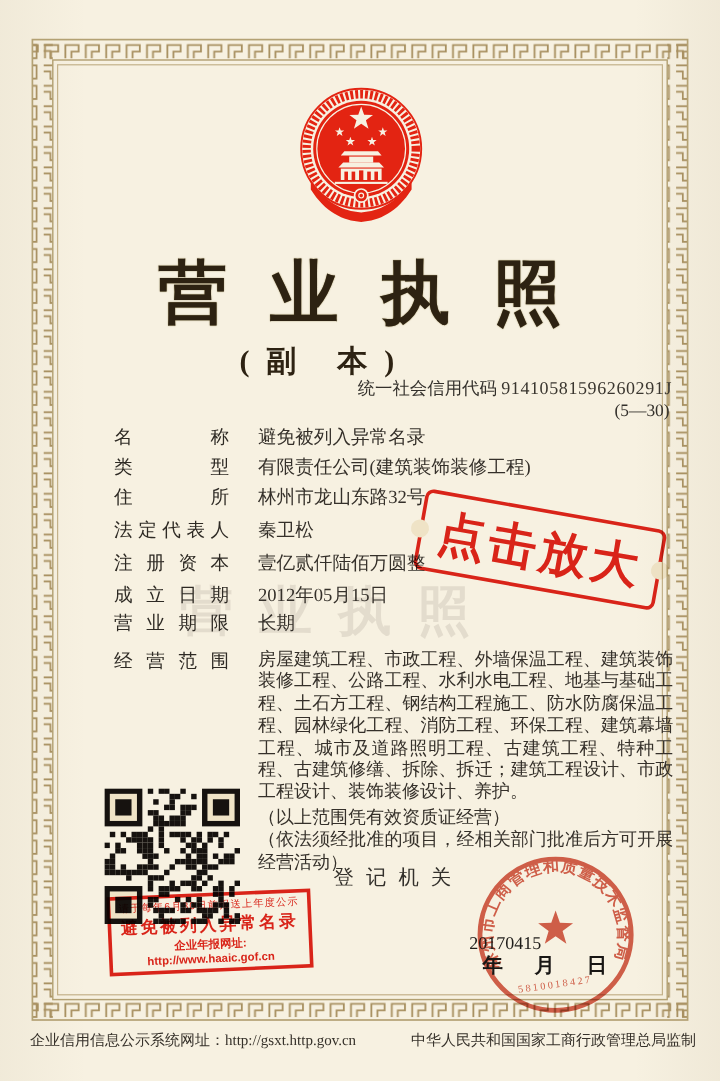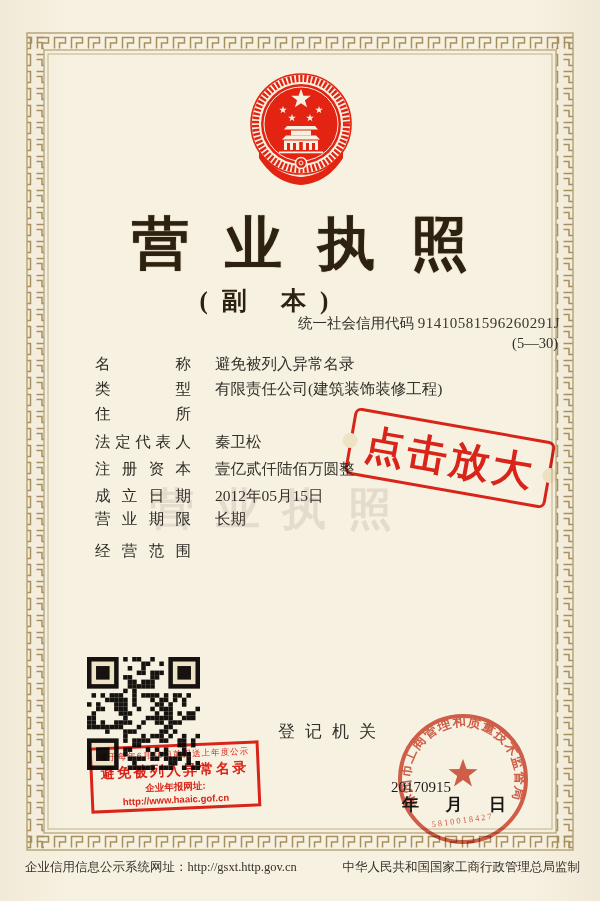--- a/index.html
+++ b/index.html
@@ -134,20 +134,21 @@
         <span>类</span>
         <span>型</span>
       </span>
     <span class="fvalue">有限责任公司(建筑装饰装修工程)</span>
   </div>
   <div class="frow" style="top:404px">
     <span class="flabel">
         <span>住</span>
         <span>所</span>
       </span>
+    <span class="fvalue">林州市龙山东路32号</span>
   </div>
   <div class="frow" style="top:432px">
     <span class="flabel">
         <span>法</span>
         <span>定</span>
         <span>代</span>
         <span>表</span>
         <span>人</span>
       </span>
     <span class="fvalue">秦卫松</span>
@@ -179,20 +180,25 @@
       </span>
     <span class="fvalue">长期</span>
   </div>
   <div class="frow scoperow" style="top:541px">
     <span class="flabel">
         <span>经</span>
         <span>营</span>
         <span>范</span>
         <span>围</span>
       </span>
+    <span class="fvalue scopeblock">
+      <div>房屋建筑工程、市政工程、外墙保温工程、建筑装饰装修工程、公路工程、水利水电工程、地基与基础工程、土石方工程、钢结构工程施工、防水防腐保温工程、园林绿化工程、消防工程、环保工程、建筑幕墙工程、城市及道路照明工程、古建筑工程、特种工程、古建筑修缮、拆除、拆迁；建筑工程设计、市政工程设计、装饰装修设计、养护。</div>
+      <div class="note">（以上范围凭有效资质证经营）</div>
+      <div>（依法须经批准的项目，经相关部门批准后方可开展经营活动）</div>
+    </span>
   </div>
 
   <div class="enlarge-stamp">点击放大</div>
 
   <svg class="qr" id="qr" width="113" height="113" viewBox="0 0 112.5 112.5">
       <rect x="36" y="0" width="4.5" height="4.5" fill="#161310"></rect>
       <rect x="45" y="0" width="4.5" height="4.5" fill="#161310"></rect>
       <rect x="49.5" y="0" width="4.5" height="4.5" fill="#161310"></rect>
       <rect x="63" y="0" width="4.5" height="4.5" fill="#161310"></rect>
       <rect x="54" y="4.5" width="4.5" height="4.5" fill="#161310"></rect>
@@ -411,21 +417,21 @@
     <circle cx="69" cy="69" r="63" fill="none" stroke="#ce4732" stroke-width="4"></circle>
     <text font-size="13.5" fill="#ce4732" font-weight="bold" textLength="214" lengthAdjust="spacing">
       <textPath href="#sealarc">林州市工商管理和质量技术监督局</textPath>
     </text>
     <polygon transform="translate(69,64) scale(1.7)" fill="#ce4732" points="0,-9 2.12,-2.91 8.56,-2.78 3.42,1.11 5.29,7.28 0,3.6 -5.29,7.28 -3.42,1.11 -8.56,-2.78 -2.12,-2.91"></polygon>
     <text x="69" y="113" text-anchor="middle" font-size="8.5" fill="#ce4732" letter-spacing="2" transform="rotate(-8 69 113)">5810018427</text>
   </svg>
 
   <div class="date-nums">
     <span>2017</span>
-    <span>09</span>
+    <span>04</span>
     <span>15</span>
   </div>
   <div class="date-units">
     <span>年</span>
     <span>月</span>
     <span>日</span>
   </div>
 
   <div class="footer">
     <span class="fl">企业信用信息公示系统网址：http://gsxt.http.gov.cn</span>

